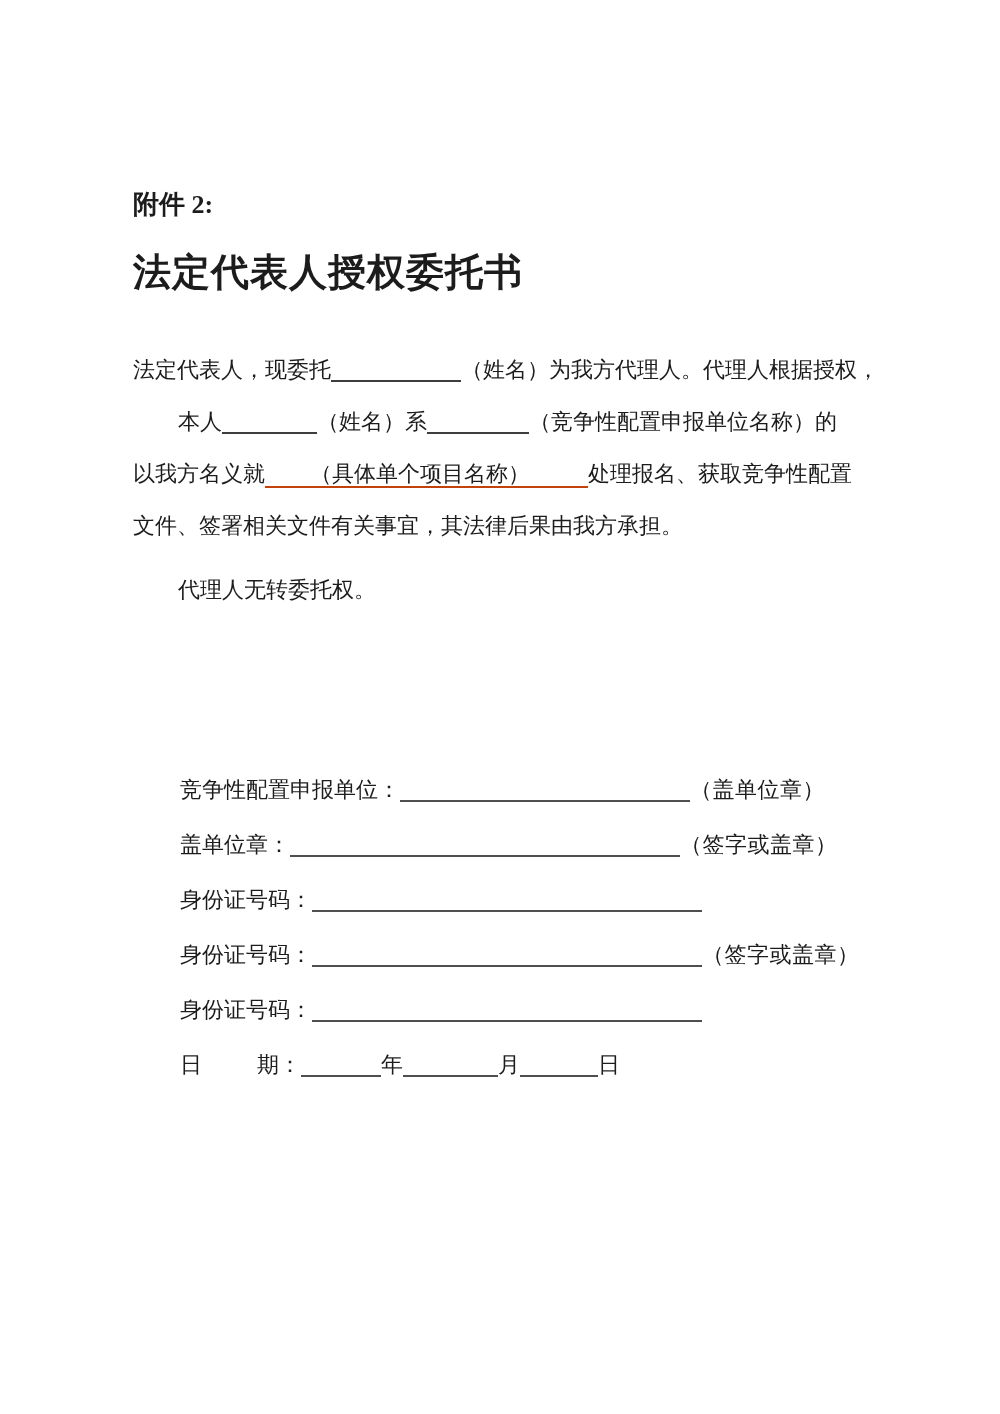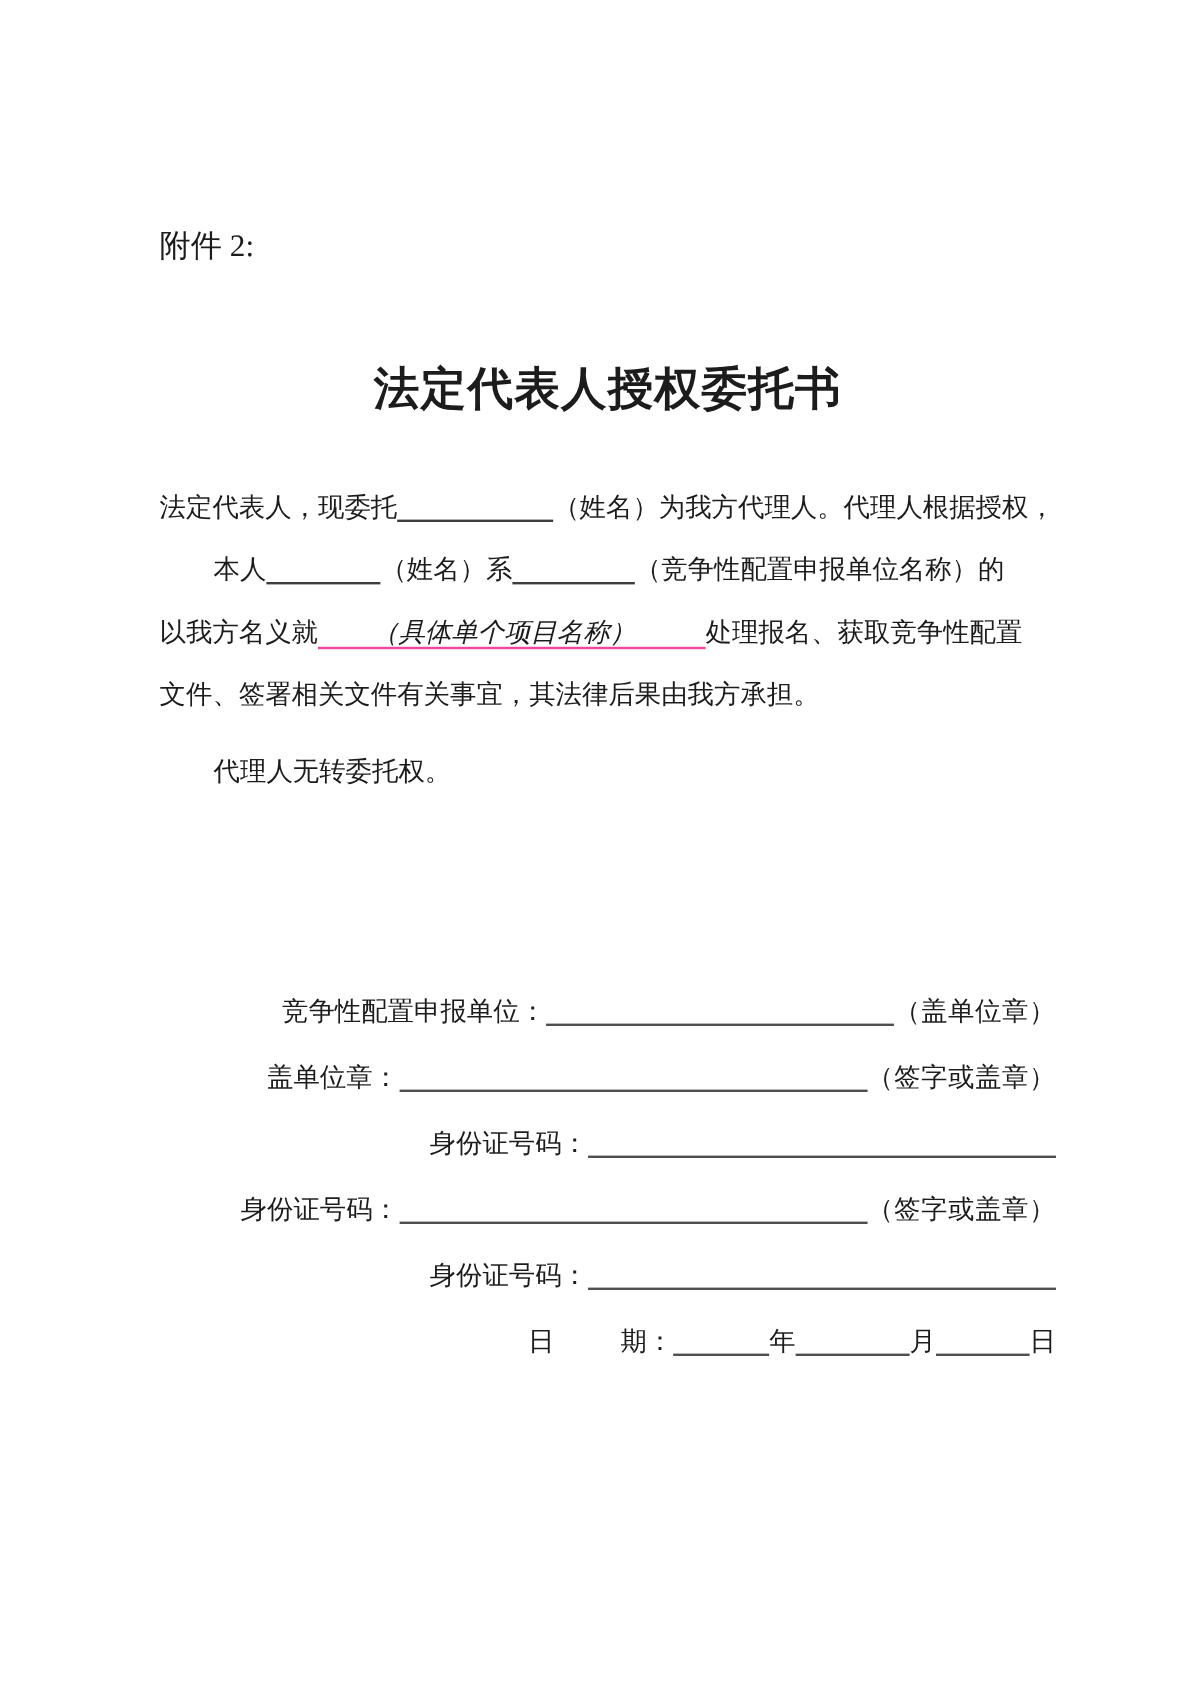--- a/index.html
+++ b/index.html
@@ -18,28 +18,28 @@
     width: 1000px;
     height: 1414px;
     box-sizing: border-box;
     padding: 0 120px 0 133px;
     background: #ffffff;
   }
   .attachment-label {
     margin-top: 190px;
     font-size: 26px;
     line-height: 30px;
-    font-weight: normal;
+    font-weight: bold;
   }
   .doc-title {
-    margin-top: 83px;
+    margin-top: 30px;
     font-size: 38px;
     line-height: 44px;
     font-weight: bold;
-    text-align: center;
+    text-align: left;
     letter-spacing: 1px;
   }
   .paragraph {
     margin-top: 50px;
     font-size: 22px;
   }
   .bodyline {
     line-height: 52px;
     white-space: nowrap;
   }
@@ -57,35 +57,33 @@
   .w95  { width: 95px; }
   .w102 { width: 102px; }
   .w130 { width: 130px; }
   .w290 { width: 290px; }
   .w390 { width: 390px; }
   .w80  { width: 80px; }
   .w95d { width: 95px; }
   .w78  { width: 78px; }
   
   .ugroup {
-    border-bottom: 2px solid #ec4899;
-    font-style: italic;
+    border-bottom: 2px solid #c2410c;
   }
   .ugap45 { display: inline-block; width: 45px; }
   .ugap58 { display: inline-block; width: 58px; }
   .notes {
     margin-top: 12px;
     font-size: 22px;
   }
   .notes .bodyline { line-height: 52px; }
   .form-section {
     margin-top: 146px;
     padding-left: 47px;
     font-size: 22px;
-    text-align: right;
   }
   .form-row {
     line-height: 55px;
     white-space: nowrap;
   }
   .form-row .blank {
     border-bottom-color: #4f4f4f;
   }
   .date-spacer {
     display: inline-block;

